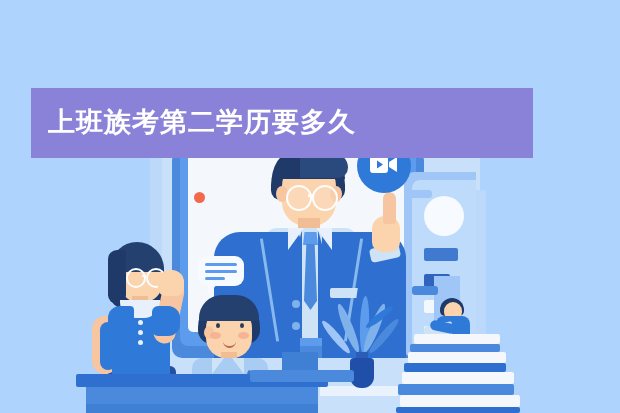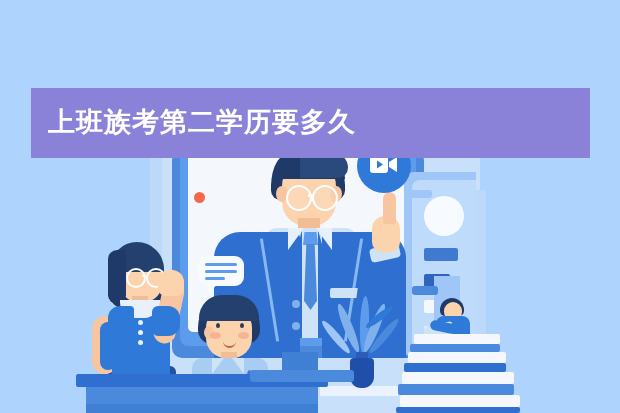--- a/index.html
+++ b/index.html
@@ -377,21 +377,21 @@
     border-radius:2px;
   }
 
   
   .chip{position:absolute;border-radius:3px;}
   .chip1{left:412px;top:286px;width:26px;height:9px;background:#4a89dc;}
   .chip2{left:408px;top:190px;width:24px;height:8px;background:#9fc6f7;}
 
   
   #title-banner{
-    position:absolute;left:31px;top:88px;width:559px;height:70px;
+    position:absolute;left:31px;top:88px;width:502px;height:70px;
     background:#8a82d8;
   }
   #title-text{
     position:absolute;left:17px;top:14px;
     color:#ffffff;font-size:27px;font-weight:bold;
     letter-spacing:1px;line-height:40px;white-space:nowrap;
     font-family:"DejaVu Sans","Liberation Sans",sans-serif;
   }
 </style>
 </head>

